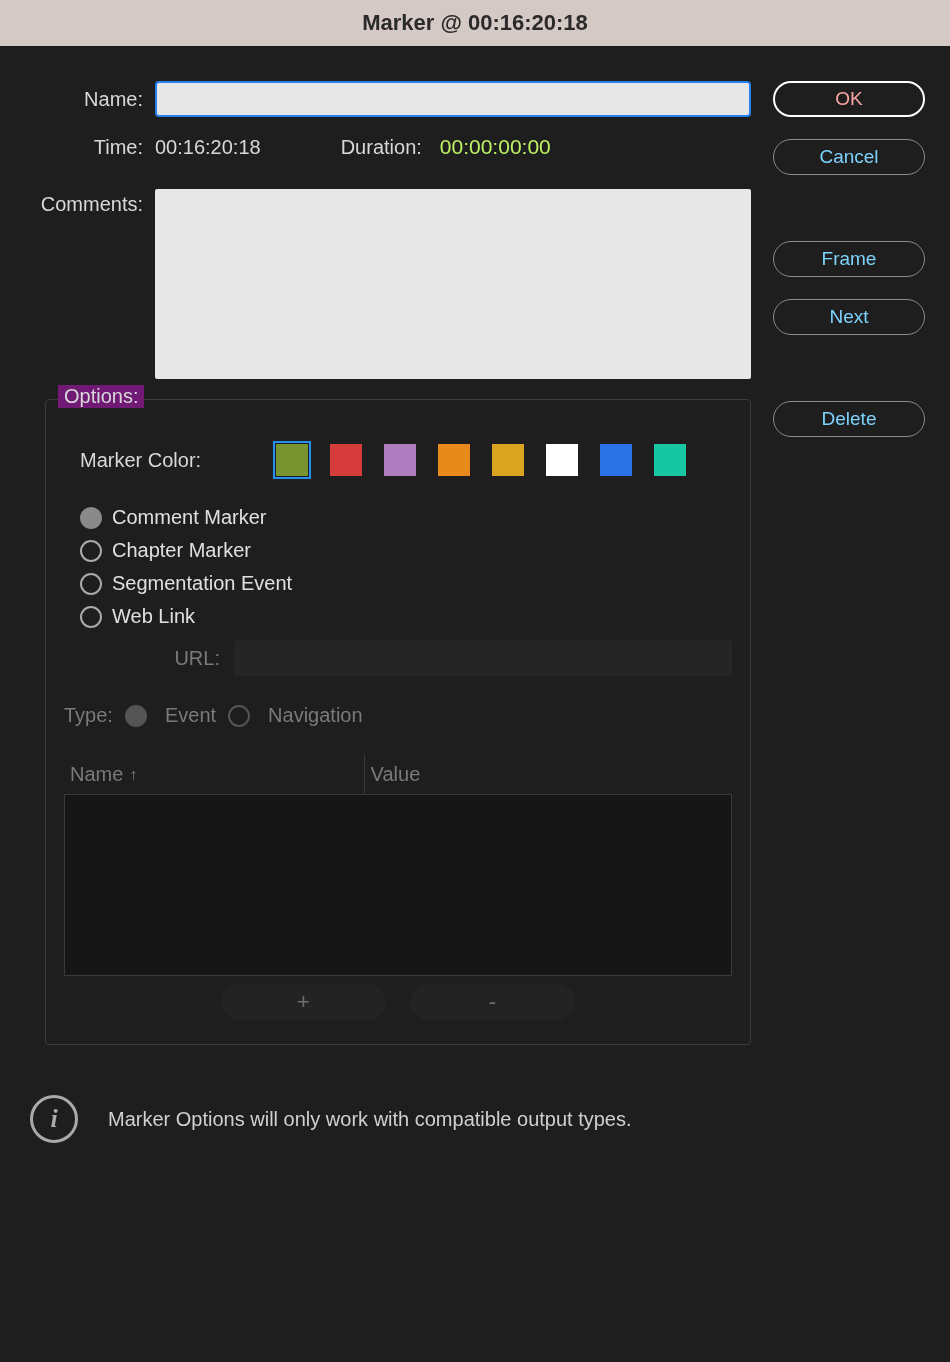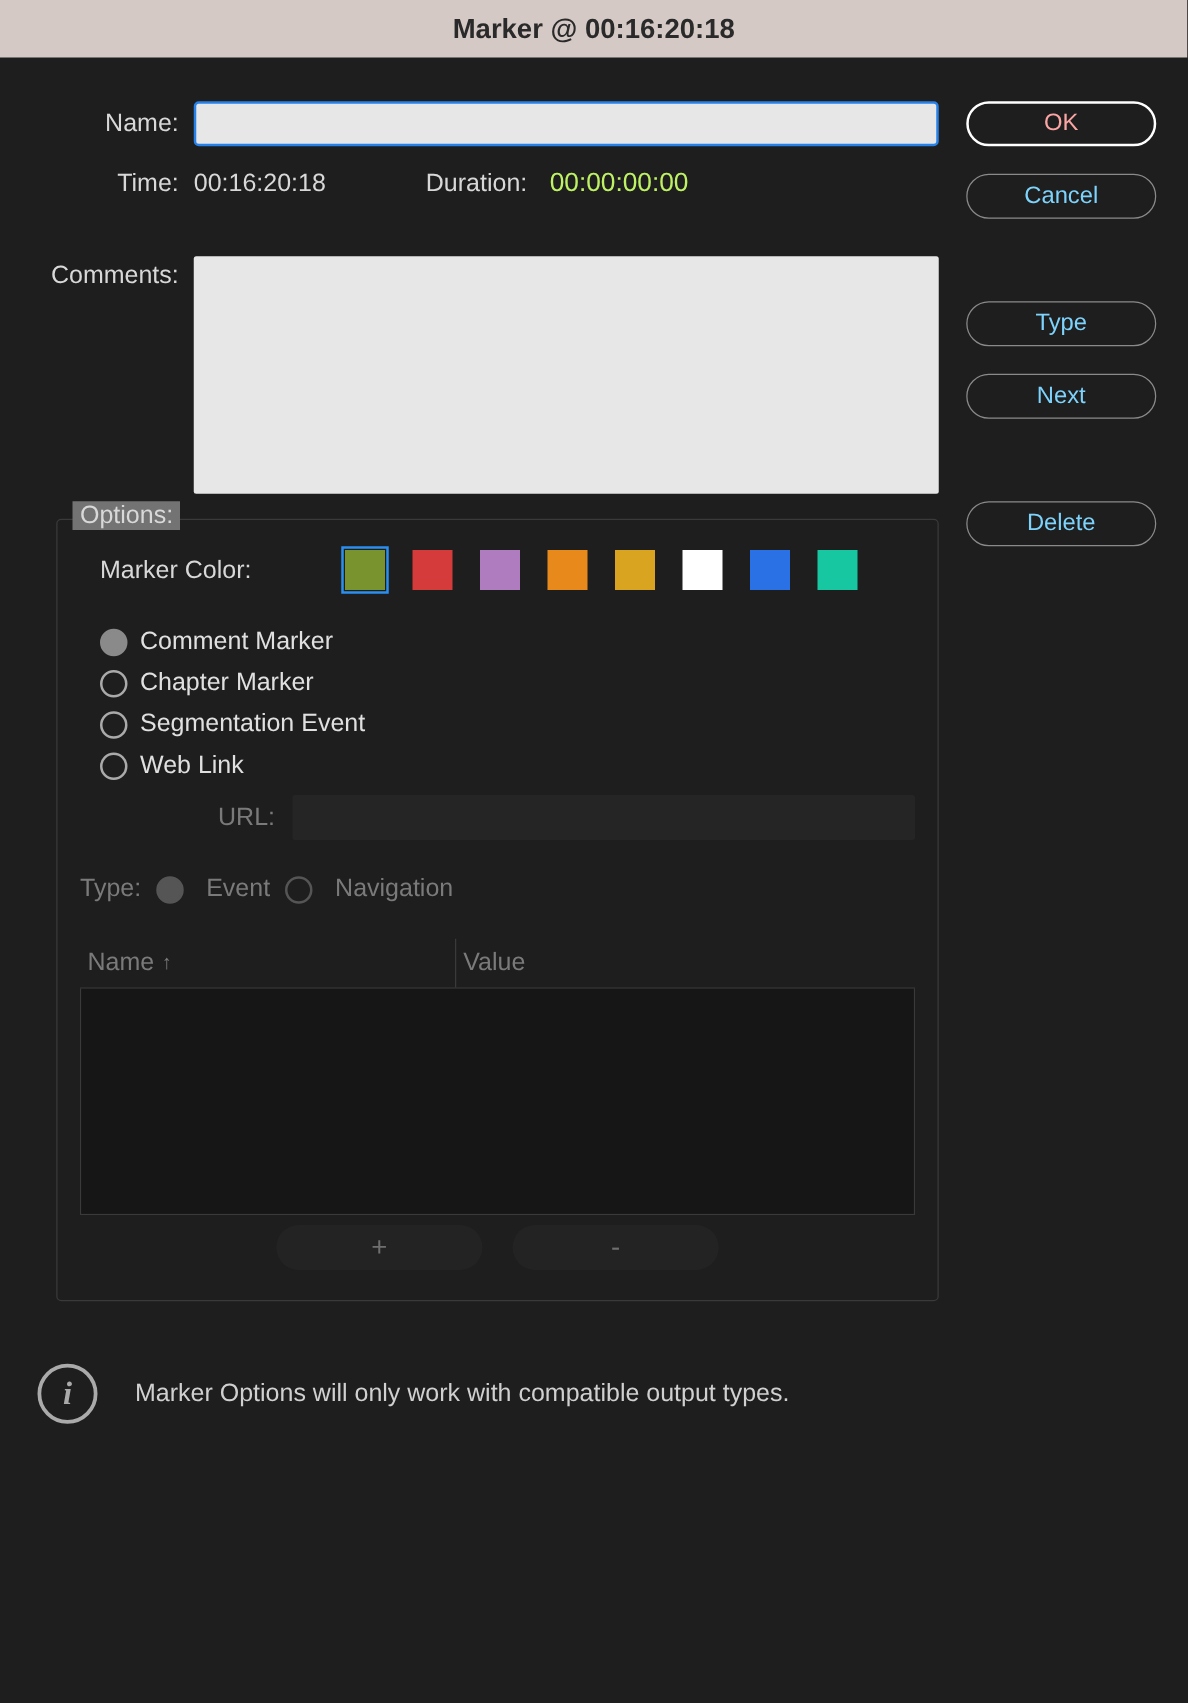--- a/index.html
+++ b/index.html
@@ -60,21 +60,21 @@
       border: 2px solid #2781ea;
       border-radius: 4px;
       height: 36px;
       padding: 4px 8px;
       font-size: 18px;
       color: #111;
     }
     .time-row {
       display: flex;
       align-items: center;
-      margin-bottom: 46px;
+      margin-bottom: 30px;
     }
     .time-value {
       color: #d8d8d8;
       font-size: 20px;
       margin-right: 80px;
     }
     .dur-label {
       color: #d8d8d8;
       font-size: 20px;
       margin-right: 18px;
@@ -131,30 +131,30 @@
       padding: 20px 18px 24px 18px;
       position: relative;
       margin-left: 20px;
       margin-right: 0;
       margin-top: 6px;
     }
     .options-legend {
       position: absolute;
       top: -15px;
       left: 12px;
-      background: #737373;
+      background: #701a75;
       padding: 0 6px;
       color: #d8d8d8;
       font-size: 20px;
     }
     .mc-row {
       display: flex;
       align-items: center;
       margin-bottom: 30px;
-      margin-top: 4px;
+      margin-top: 24px;
       gap: 12px;
     }
     .mc-label {
       width: 200px;
       color: #d8d8d8;
       font-size: 20px;
       padding-left: 16px;
     }
     .swatches {
       display: flex;
@@ -419,21 +419,21 @@
       </div>
 
     </div>
 
   </div>
 
   <div class="button-col">
     <button class="pill-button primary">OK</button>
     <button class="pill-button">Cancel</button>
     <div class="btn-spacer"></div>
-    <button class="pill-button">Type</button>
+    <button class="pill-button">Frame</button>
     <button class="pill-button">Next</button>
     <div class="btn-spacer"></div>
     <button class="pill-button">Delete</button>
   </div>
 </div>
 
 <div class="info-row">
   <div class="info-icon">i</div>
   <div class="info-text">Marker Options will only work with compatible output types.</div>
 </div>

